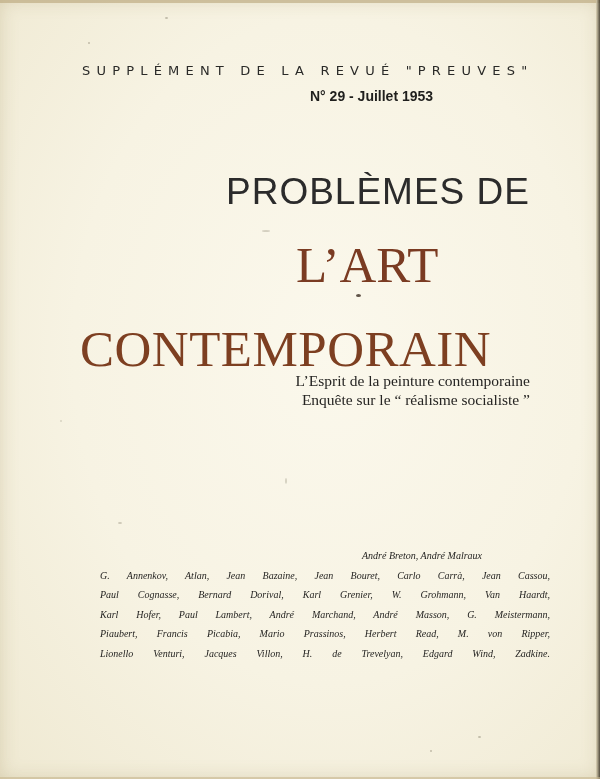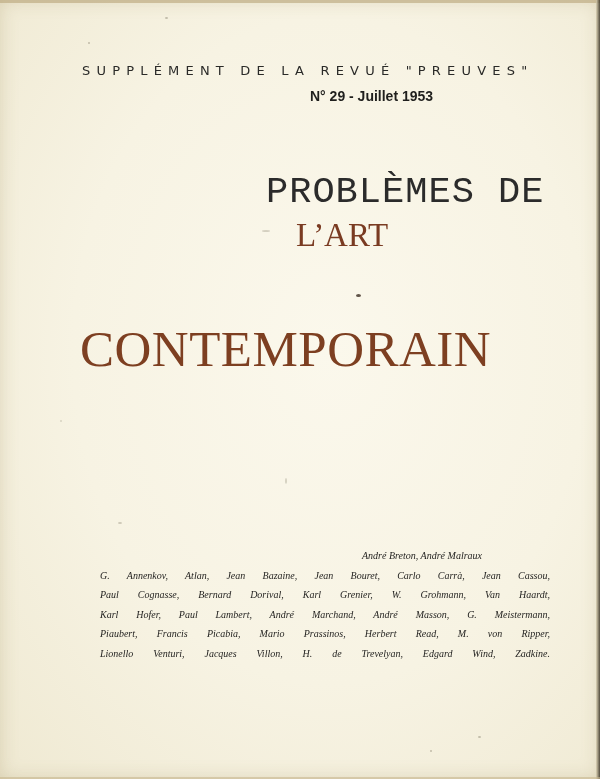--- a/index.html
+++ b/index.html
@@ -22,26 +22,26 @@
     font-family:"DejaVu Sans", sans-serif; font-size:13px; letter-spacing:6.2px;
     color:#2a2a28; white-space:nowrap;
   }
   .issue {
     position:absolute; left:310px; top:88px;
     font-family:"Liberation Sans", sans-serif; font-weight:bold; font-size:14px;
     color:#1f1f1d; white-space:nowrap;
   }
   .title1 {
     position:absolute; left:226px; top:171px;
-    font-family:Liberation Mono, monospace; font-size:37px; letter-spacing:1px;
-    color:#2b2b2b; white-space:nowrap;margin-left:40px;
+    font-family:Liberation Sans, sans-serif; font-size:37px; letter-spacing:1px;
+    color:#2b2b2b; white-space:nowrap;
   }
   .title2 {
-    position:absolute; left:296px; top:217px;
-    font-family:"Liberation Serif", serif; font-size:33px;
+    position:absolute; left:296px; top:236px;
+    font-family:"Liberation Serif", serif; font-size:51px;
     color:#7a3b22; white-space:nowrap;
   }
   .title3 {
     position:absolute; left:80px; top:296px;
     font-family:"Liberation Serif", serif; font-size:51px; letter-spacing:0.5px;
     color:#7d3f21; white-space:nowrap;margin-top:24px;
   }
   .sub {
     position:absolute; left:230px; top:371px; width:300px;
     font-family:"Liberation Serif", serif; font-size:15.5px; line-height:19px;
@@ -65,20 +65,24 @@
   <div class="edge-right"></div>
   <div class="edge-bottom"></div>
 
   <div class="supp">SUPPLÉMENT DE LA REVUÉ "PREUVES"</div>
   <div class="issue">N° 29 - Juillet 1953</div>
 
   <div class="title1">PROBLÈMES DE</div>
   <div class="title2">L’ART</div>
   <div class="title3">CONTEMPORAIN</div>
 
+  <div class="sub">
+    <div>L’Esprit de la peinture contemporaine</div>
+    <div>Enquête sur le “ réalisme socialiste ”</div>
+  </div>
 
   <div class="authors">
     <span class="lead">André Breton, André Malraux</span>
     <span class="line">G. Annenkov, Atlan, Jean Bazaine, Jean Bouret, Carlo Carrà, Jean Cassou,</span>
     <span class="line">Paul Cognasse, Bernard Dorival, Karl Grenier, W. Grohmann, Van Haardt,</span>
     <span class="line">Karl Hofer, Paul Lambert, André Marchand, André Masson, G. Meistermann,</span>
     <span class="line">Piaubert, Francis Picabia, Mario Prassinos, Herbert Read, M. von Ripper,</span>
     <span class="line">Lionello Venturi, Jacques Villon, H. de Trevelyan, Edgard Wind, Zadkine.</span>
   </div>
 

